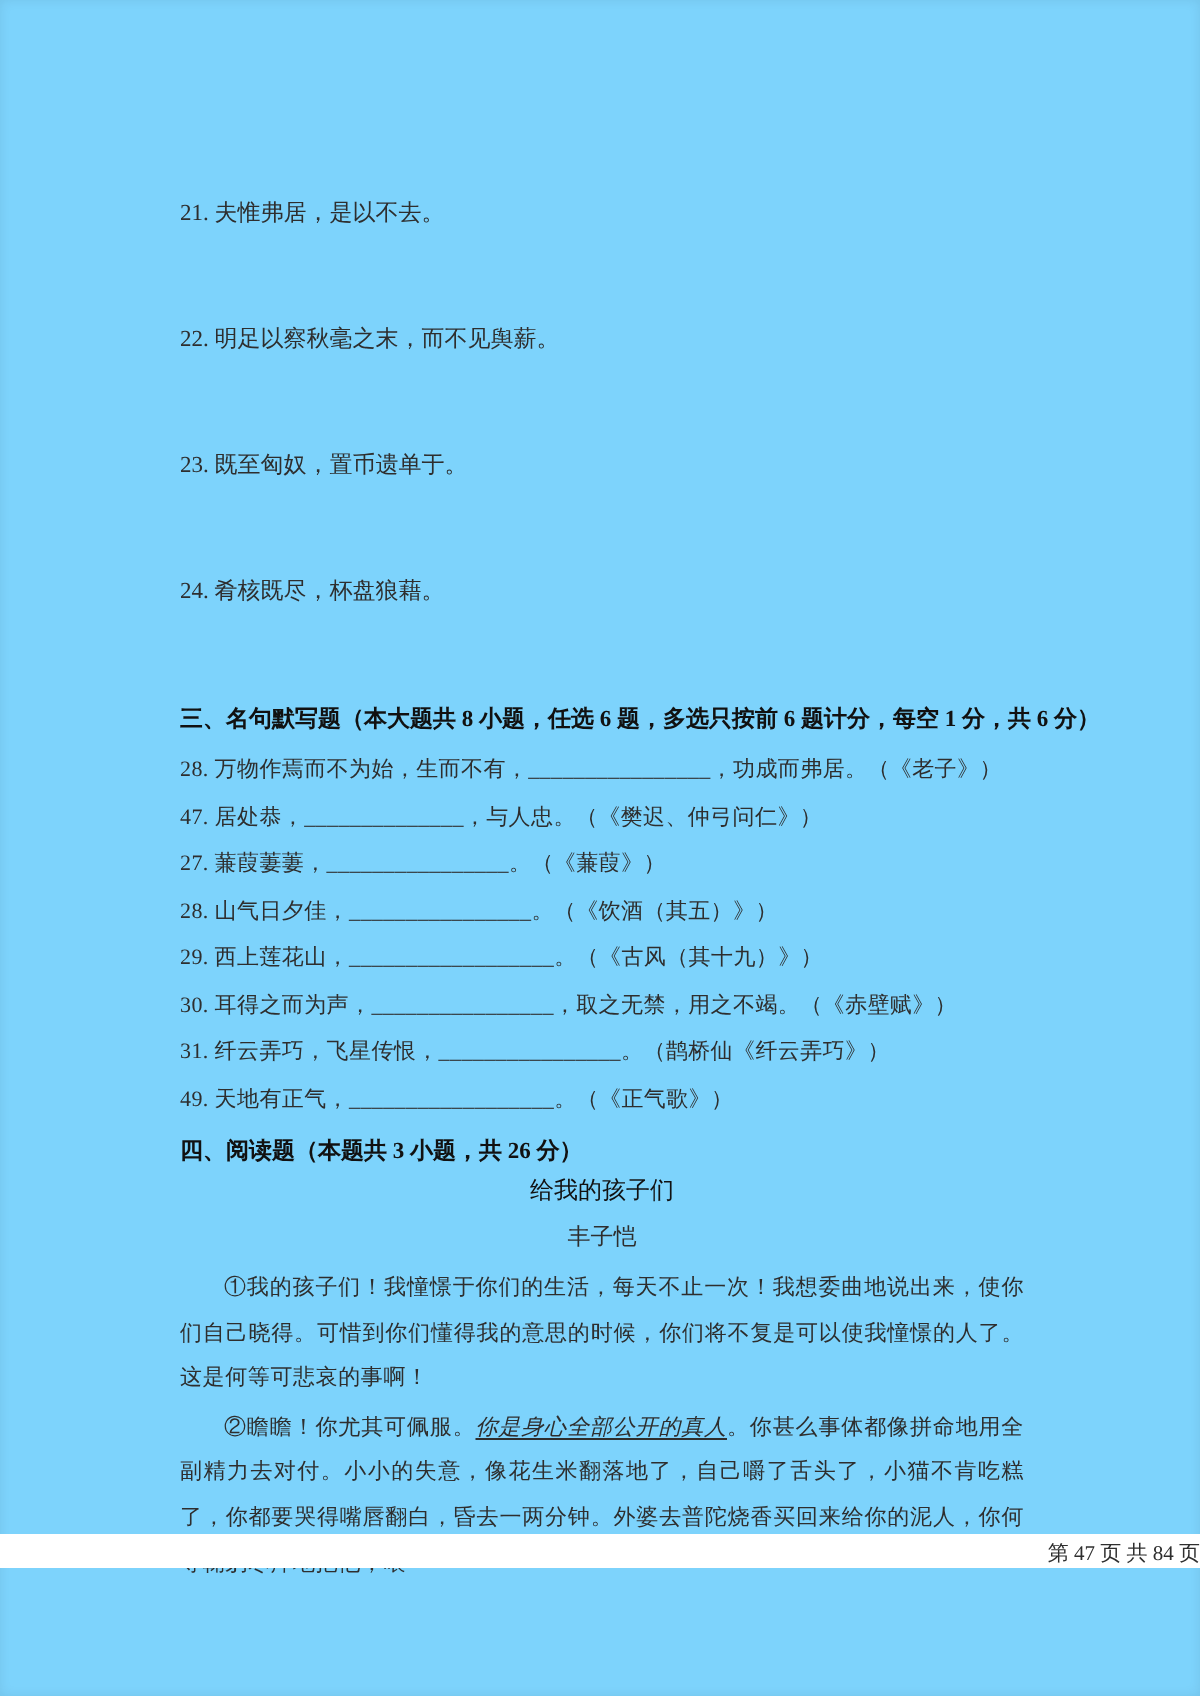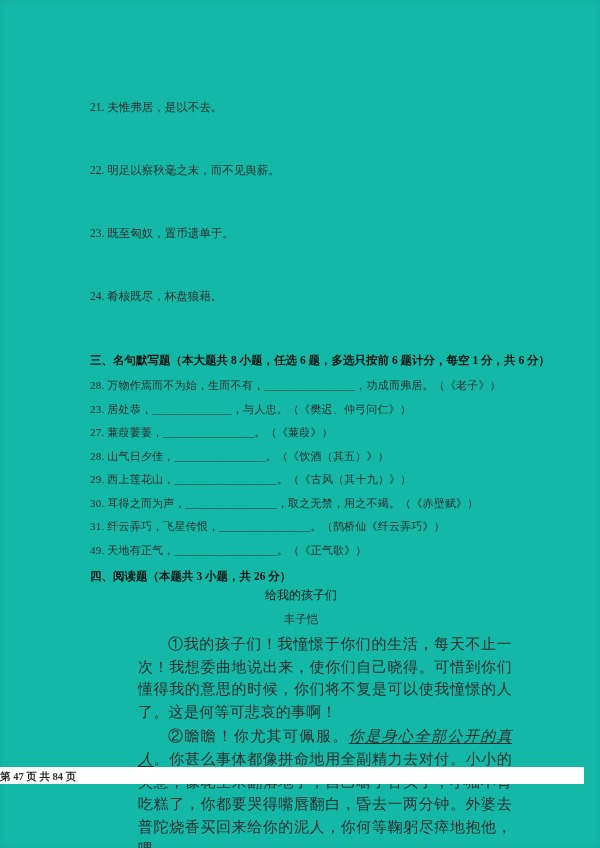--- a/index.html
+++ b/index.html
@@ -1,19 +1,19 @@
 <!DOCTYPE html>
 <html><head>
 <meta charset="utf-8">
 <style>
   html, body { margin: 0; padding: 0; background: #e9e9e9; }
   .page {
     width: 600px;
     height: 848px;
-    background: #14b8a6;
+    background: #7dd3fc;
     position: relative;
     overflow: hidden;
     box-sizing: border-box;
     padding: 100px 88px 0 90px;
     font-family: "Liberation Serif", "DejaVu Serif", serif;
     color: #2e2e2e;
     box-shadow: inset 0 0 6px rgba(0,0,0,0.08);
   }
   p { margin: 0; }
   .t-item {
@@ -44,63 +44,61 @@
     color: #111111;
     text-align: center;
     line-height: 23.5px;
   }
   .essay-author {
     font-size: 11.5px;
     text-align: center;
     line-height: 23.5px;
   }
   .para {
-    font-size: 15px;
+    font-size: 11px;
     line-height: 22.6px;
     text-align: justify;
     text-indent: 2em;
     margin-top: 2px;
     letter-spacing: 0.3px;
-    margin-left: 48px;
   }
   .ul-italic {
     font-style: italic;
     text-decoration: underline;
     text-underline-offset: 2px;
   }
   .footer {
     position: absolute;
     left: 0;
-    right: 16px;
+    right: 0;
     bottom: 64px;
-    text-align: left;
+    text-align: right;
     font-size: 10.5px;
     color: #2e2e2e;
     background: #ffffff;
     padding-top: 3px;
-    font-weight: bold;
   }
 </style>
 </head>
 <body>
 
 <div class="page">
 
   <div class="t-block">
     <p class="t-item">21. 夫惟弗居，是以不去。</p>
     <p class="t-item">22. 明足以察秋毫之末，而不见舆薪。</p>
     <p class="t-item">23. 既至匈奴，置币遗单于。</p>
     <p class="t-item">24. 肴核既尽，杯盘狼藉。</p>
   </div>
 
   <p class="sec-heading">三、名句默写题（本大题共 8 小题，任选 6 题，多选只按前 6 题计分，每空 1 分，共 6 分）</p>
 
   <div class="d-list">
     <p class="d-item">28. 万物作焉而不为始，生而不有，________________，功成而弗居。（《老子》）</p>
-    <p class="d-item">23. 居处恭，______________，与人忠。（《樊迟、仲弓问仁》）</p>
+    <p class="d-item">47. 居处恭，______________，与人忠。（《樊迟、仲弓问仁》）</p>
     <p class="d-item">27. 蒹葭萋萋，________________。（《蒹葭》）</p>
     <p class="d-item">28. 山气日夕佳，________________。（《饮酒（其五）》）</p>
     <p class="d-item">29. 西上莲花山，__________________。（《古风（其十九）》）</p>
     <p class="d-item">30. 耳得之而为声，________________，取之无禁，用之不竭。（《赤壁赋》）</p>
     <p class="d-item">31. 纤云弄巧，飞星传恨，________________。（鹊桥仙《纤云弄巧》）</p>
     <p class="d-item">49. 天地有正气，__________________。（《正气歌》）</p>
   </div>
 
   <p class="sec-heading sec4">四、阅读题（本题共 3 小题，共 26 分）</p>
 

